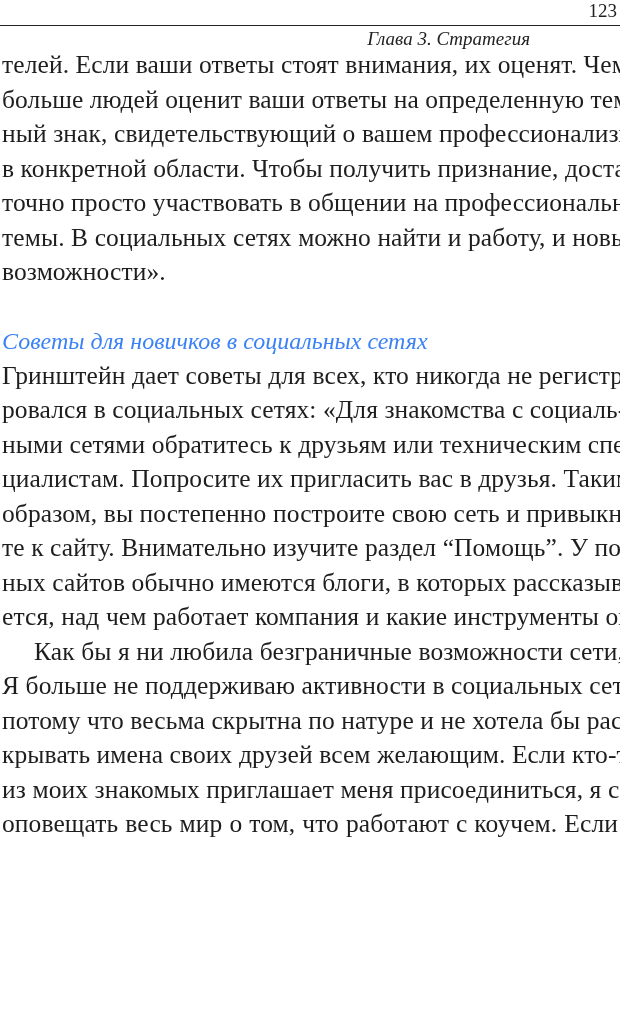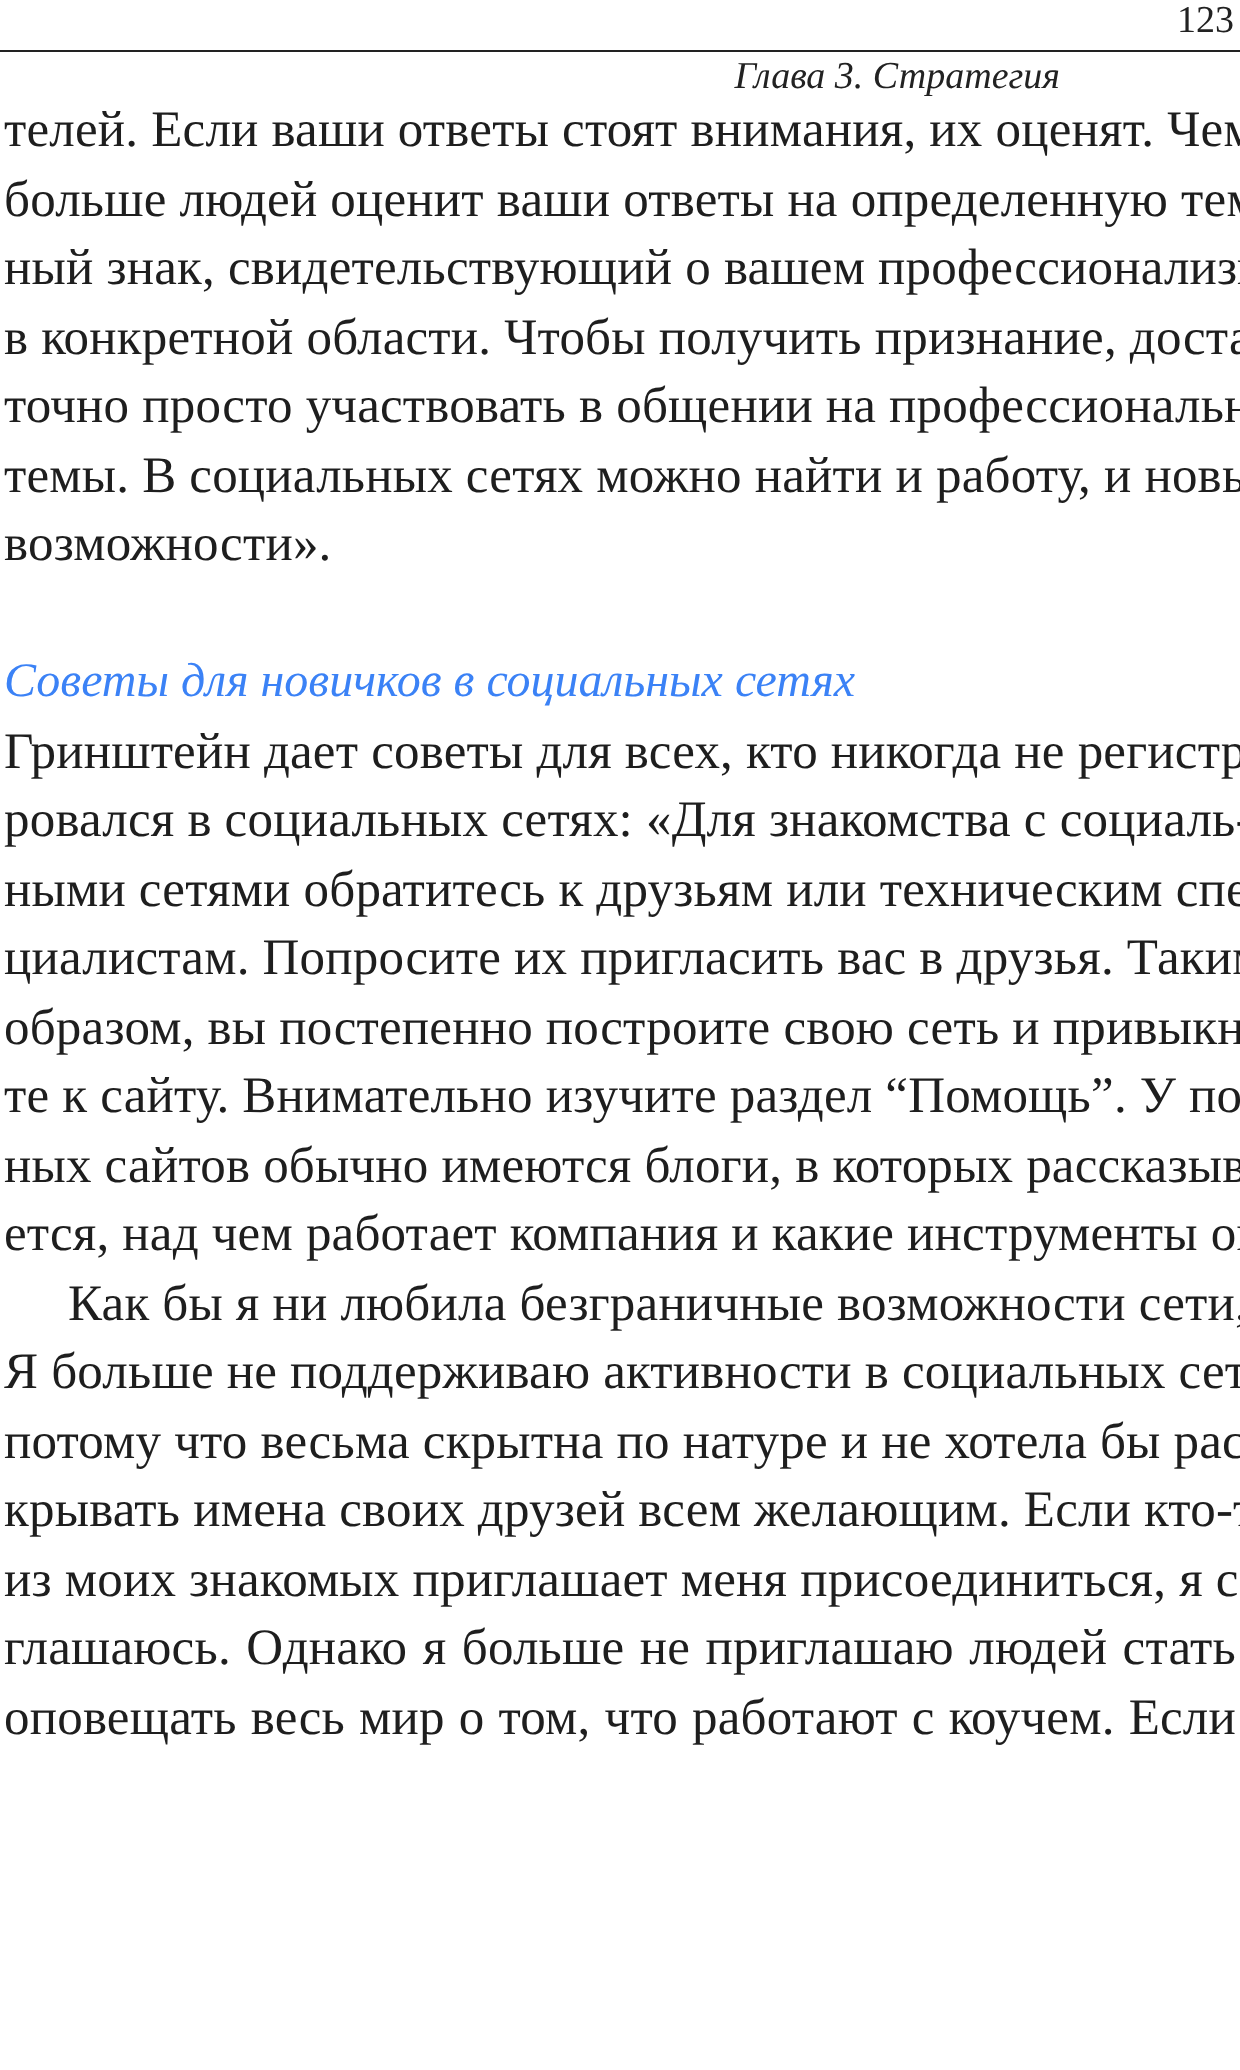--- a/index.html
+++ b/index.html
@@ -79,17 +79,16 @@
     <div class="line">ных сайтов обычно имеются блоги, в которых рассказыва-</div>
     <div class="line">ется, над чем работает компания и какие инструменты она</div>
   </div>
 
   <div>
     <div class="line indent">Как бы я ни любила безграничные возможности сети,</div>
     <div class="line">Я больше не поддерживаю активности в социальных сетях,</div>
     <div class="line">потому что весьма скрытна по натуре и не хотела бы рас-</div>
     <div class="line">крывать имена своих друзей всем желающим. Если кто-то</div>
     <div class="line">из моих знакомых приглашает меня присоединиться, я со-</div>
-    <div class="line">глашаюсь. Однако я больше не приглашаю людей стать</div>
     <div class="line">оповещать весь мир о том, что работают с коучем. Если</div>
 
   </div>
 </div>
 
 </body></html>

